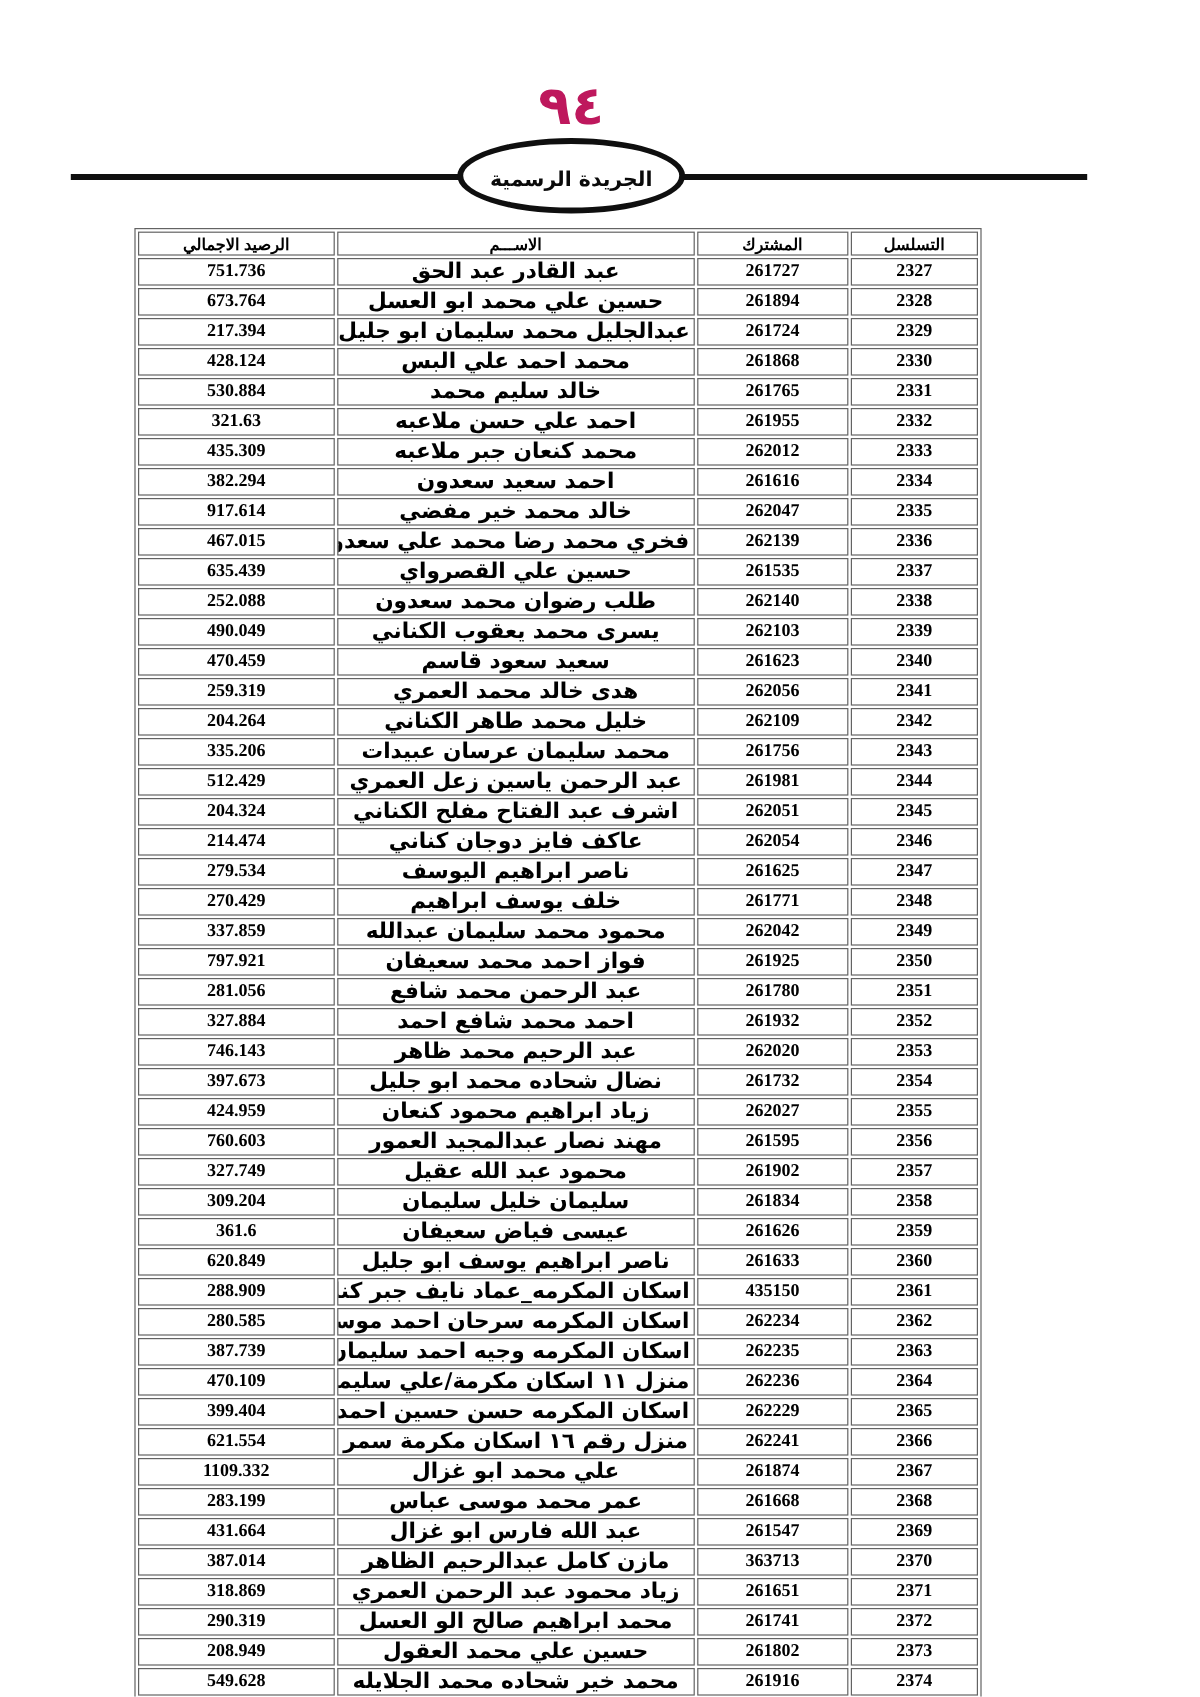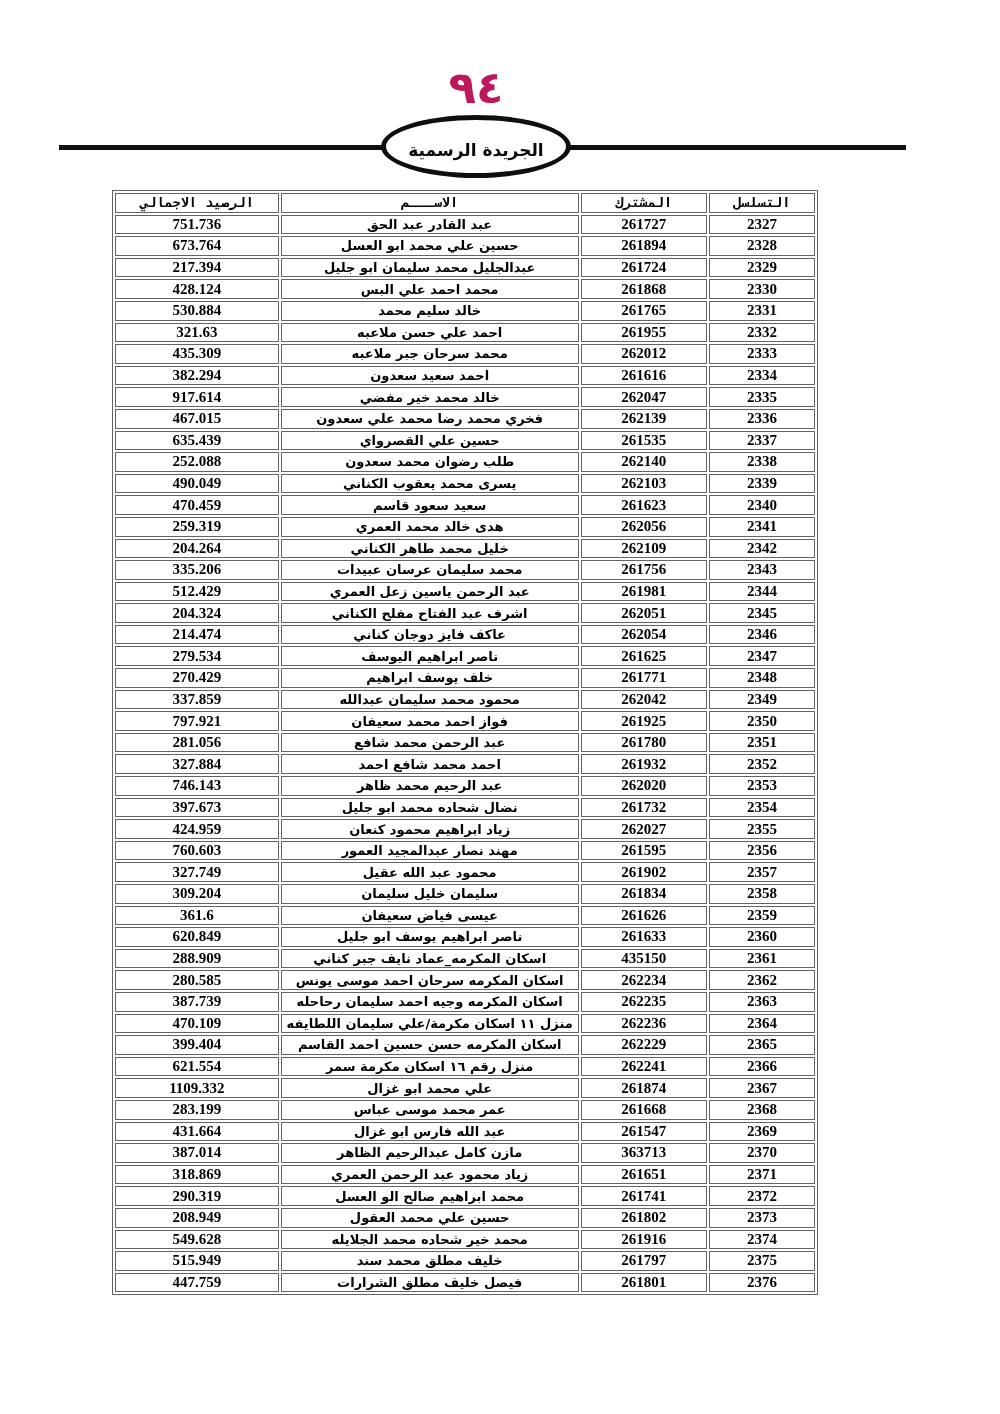--- a/index.html
+++ b/index.html
@@ -83,30 +83,30 @@
     padding: 0 3px;
     text-align: center;
     vertical-align: middle;
     overflow: hidden;
     white-space: nowrap;
     background: #ffffff;
   }
   .hdr {
     font-size: 13.5px;
     font-weight: bold;
-    font-family: Liberation Mono, monospace;
+    font-family: Liberation Sans, sans-serif;
   }
   .num {
     font-family: "Liberation Serif", "DejaVu Serif", serif;
     font-weight: bold;
     font-size: 15px;
     direction: ltr;
   }
   .name-cell {
-    font-size: 13px;
+    font-size: 18px;
     font-weight: bold;
     font-family: "DejaVu Sans", sans-serif;
   }
 </style>
 </head>
 <body>
 
 <div class="page">
 
   <div class="page-number">٩٤</div>
@@ -165,21 +165,21 @@
     </tr>
         <tr>
       <td class="num">2332</td>
       <td class="num">261955</td>
       <td class="name-cell">احمد علي حسن ملاعبه</td>
       <td class="num">321.63</td>
     </tr>
         <tr>
       <td class="num">2333</td>
       <td class="num">262012</td>
-      <td class="name-cell">محمد سرحان جبر ملاعبه</td>
+      <td class="name-cell">محمد كنعان جبر ملاعبه</td>
       <td class="num">435.309</td>
     </tr>
         <tr>
       <td class="num">2334</td>
       <td class="num">261616</td>
       <td class="name-cell">احمد سعيد سعدون</td>
       <td class="num">382.294</td>
     </tr>
         <tr>
       <td class="num">2335</td>

